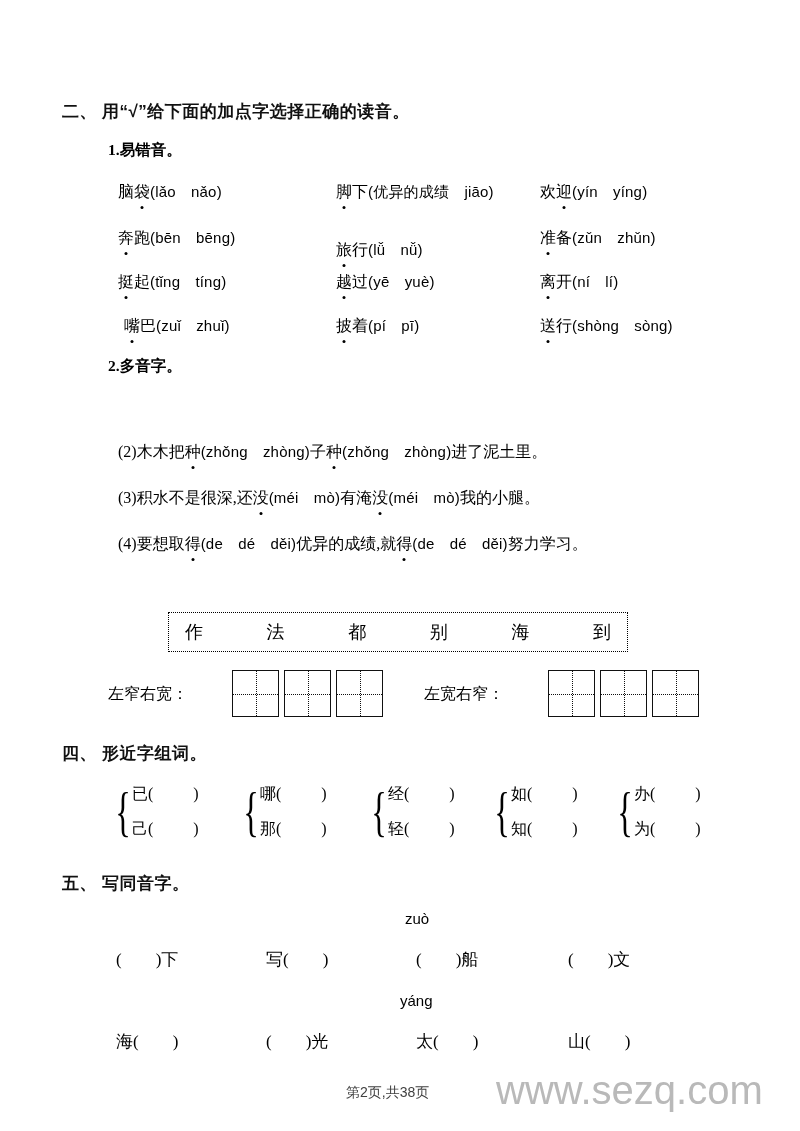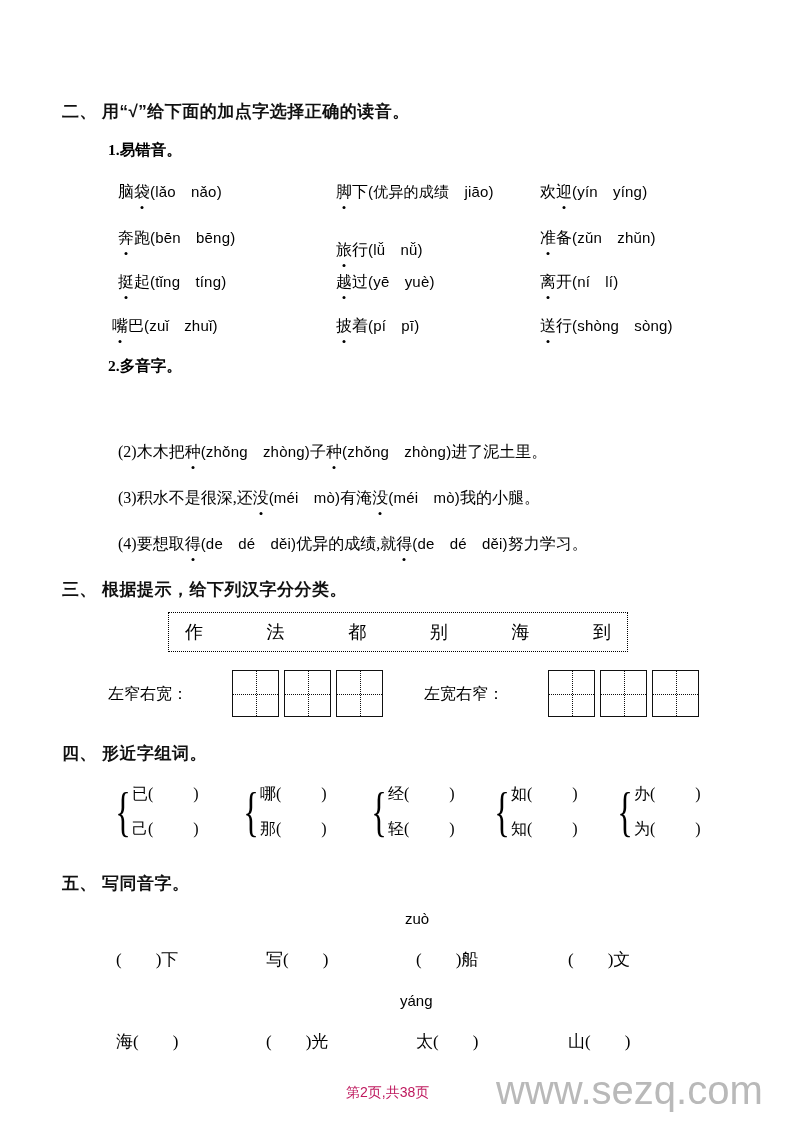--- a/index.html
+++ b/index.html
@@ -169,21 +169,21 @@
   .tone-cellitem {
     display: inline-block;
     text-align: left;
   }
 
   
   .footer {
     position: absolute;
     font-family: "Liberation Sans", "DejaVu Sans", sans-serif;
     font-size: 14px;
-    color: #be185d;
+    color: #404040;
     white-space: nowrap;
   }
   .watermark {
     position: absolute;
     font-family: "Liberation Sans", "DejaVu Sans", sans-serif;
     font-size: 40px;
     color: #b9b9b9;
     letter-spacing: 0px;
     white-space: nowrap;
   }
@@ -222,21 +222,21 @@
   <div class="abs pchoice" style="left:118px; top:272px;">
     <span></span><span class="dotted-char">挺</span><span>起</span><span class="pin">(tǐng　tíng)</span>
   </div>
   <div class="abs pchoice" style="left:336px; top:272px;">
     <span></span><span class="dotted-char">越</span><span>过</span><span class="pin">(yē　yuè)</span>
   </div>
   <div class="abs pchoice" style="left:540px; top:272px;">
     <span></span><span class="dotted-char">离</span><span>开</span><span class="pin">(ní　lí)</span>
   </div>
 
-  <div class="abs pchoice" style="left:112px; top:316px;text-align:center;">
+  <div class="abs pchoice" style="left:124px; top:316px;text-align:center;">
     <span></span><span class="dotted-char">嘴</span><span>巴</span><span class="pin">(zuǐ　zhuǐ)</span>
   </div>
   <div class="abs pchoice" style="left:336px; top:316px;">
     <span></span><span class="dotted-char">披</span><span>着</span><span class="pin">(pí　pī)</span>
   </div>
   <div class="abs pchoice" style="left:540px; top:316px;">
     <span></span><span class="dotted-char">送</span><span>行</span><span class="pin">(shòng　sòng)</span>
   </div>
 
   <div class="abs sub-head" style="left:108px; top:356px;">2.多音字。</div>
@@ -247,23 +247,20 @@
   </div>
 
   <div class="abs row" style="left:118px; top:488px;">
     <span>(3)</span><span>积水不是很深,还</span><span class="dotted-char">没</span><span class="pin">(méi　mò)</span><span>有淹</span><span class="dotted-char">没</span><span class="pin">(méi　mò)</span><span>我的小腿。</span>
   </div>
 
   <div class="abs row" style="left:118px; top:534px;">
     <span>(4)</span><span>要想取</span><span class="dotted-char">得</span><span class="pin">(de　dé　děi)</span><span>优异的成绩,就</span><span class="dotted-char">得</span><span class="pin">(de　dé　děi)</span><span>努力学习。</span>
   </div>
 
-  <div class="abs section-head" style="left:62px; top:578px;">
-    <span class="num">三、</span><span>根据提示，给下列汉字分分类。</span>
-  </div>
 
   <div class="wordbank" style="left:168px; top:612px; width:460px; height:40px;">
     <span>作</span>
     <span>法</span>
     <span>都</span>
     <span>别</span>
     <span>海</span>
     <span>到</span>
   </div>
 

